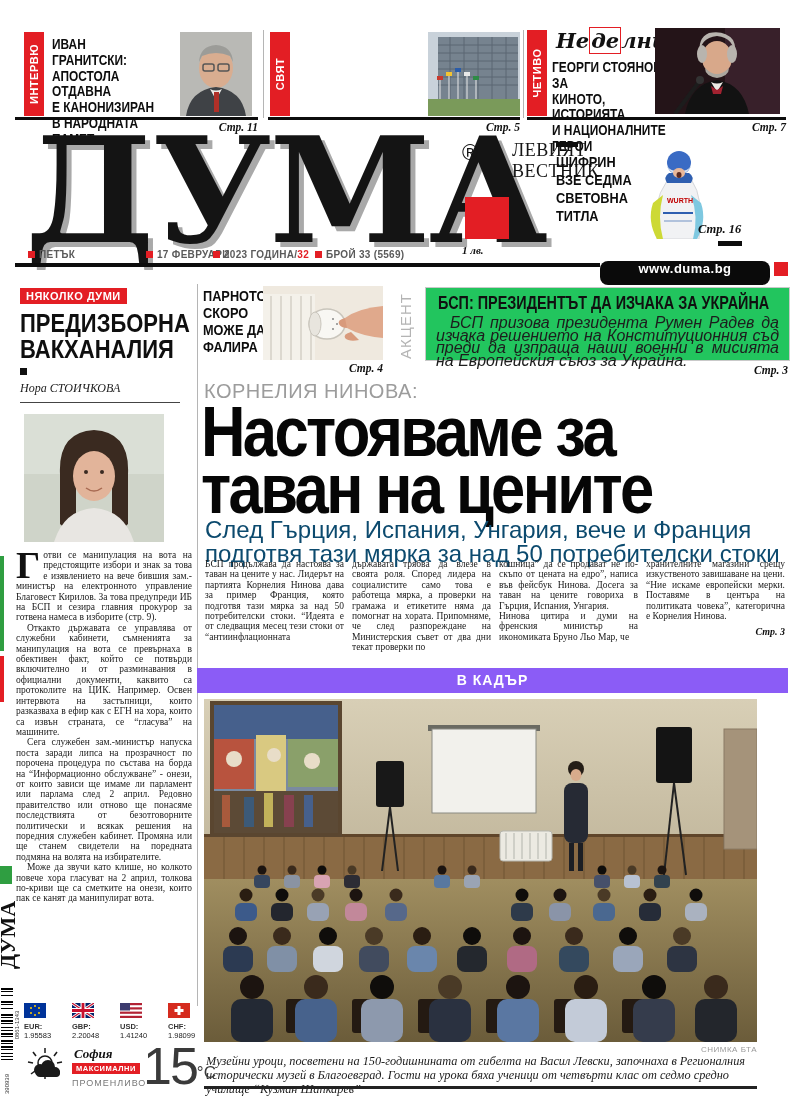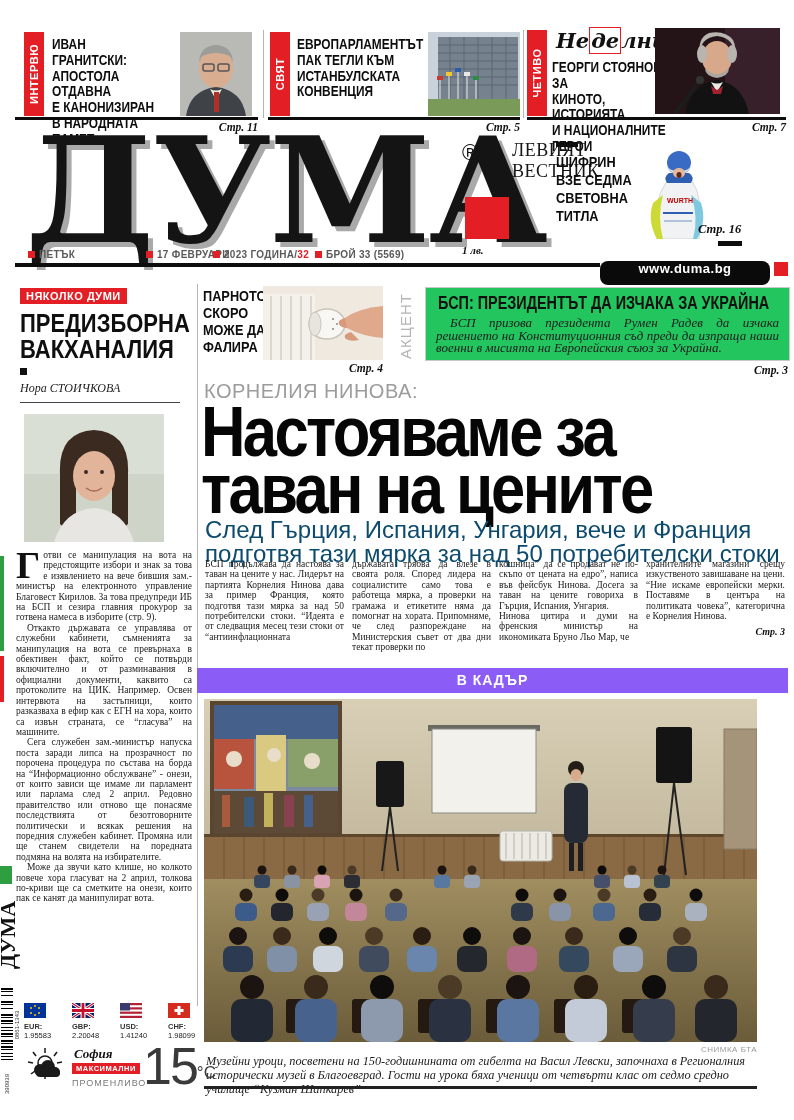--- a/index.html
+++ b/index.html
@@ -29,21 +29,21 @@
   .tag-red{background:#e31e24;color:#fff;font-weight:bold;font-size:11px;padding:2px 6px;letter-spacing:.5px;}
   .op-title{font-weight:bold;font-size:25px;line-height:26px;color:#0f0f0f;}
   .author{font-family:"Liberation Serif",serif;font-style:italic;font-size:12px;color:#222;}
   .bodytext{font-family:"Liberation Serif",serif;font-size:9.5px;line-height:10.4px;text-align:justify;color:#1a1a1a;}
   .bodytext p{margin:0;text-indent:11px;}
   .bodytext p.first{text-indent:0;}
   .dropcap{float:left;font-family:"Liberation Serif",serif;font-weight:bold;font-size:38px;line-height:30px;
         padding-right:3px;color:#111;}
   .akcent-box{border:1px solid #c9c9c9;background:#22c55e;}
   .akcent-headline{font-weight:bold;font-size:18px;color:#101010;white-space:nowrap;}
-  .akcent-text{font-family:Liberation Serif, serif;font-style:italic;font-size:13px;line-height:12.6px;
+  .akcent-text{font-family:Liberation Sans, sans-serif;font-style:italic;font-size:16px;line-height:12.6px;
         color:#1d1d1d;text-align:justify;text-indent:14px;}
   .vgray{color:#b4b4b4;font-size:15px;letter-spacing:1px;}
   .vgray span{position:absolute;left:50%;top:50%;transform:translate(-50%,-50%) rotate(-90deg);white-space:nowrap;}
   .kicker{font-size:20px;color:#9c9c9c;letter-spacing:.5px;}
   .main-headline{font-weight:bold;font-size:70px;line-height:57px;letter-spacing:-3px;color:#060606;}
   .subhead{font-size:24px;line-height:24px;color:#0c4a6e;}
   .cols{display:flex;gap:8px;}
   .col{width:139px;}
   .vkadar{background:#8b5cf6;color:#fff;font-weight:bold;font-size:14px;letter-spacing:1px;
         text-align:center;line-height:25px;}
@@ -88,24 +88,20 @@
     <rect x="34" y="60" width="5" height="20" fill="#b03028"></rect>
   </svg>
   <div class="abs rule" style="left:15px;top:117px;width:243px;height:3px;"></div>
   <div class="abs pageref" style="left:150px;top:121px;width:108px;text-align:right;">Стр. 11</div>
 
   <div class="abs vdivider" style="left:263px;top:30px;height:88px;"></div>
 
   <div class="abs vlabel" style="left:270px;top:32px;width:20px;height:84px;">
       <span>СВЯТ</span>
     </div>
-  <div class="abs" style="left:297px;top:37px;width:135px;"><span class="cond sx85 teaser-headline pre">ЕВРОПАРЛАМЕНТЪТ
-ПАК ТЕГЛИ КЪМ
-ИСТАНБУЛСКАТА
-КОНВЕНЦИЯ</span></div>
   <svg class="abs" style="left:428px;top:32px;" width="92" height="84" viewBox="0 0 92 84">
     <rect width="92" height="84" fill="#c9d2da"></rect>
     <rect x="10" y="5" width="80" height="62" fill="#76838f"></rect>
     <g stroke="#5a6672" stroke-width="1">
       <line x1="10" y1="13" x2="90" y2="13"></line>
         <line x1="10" y1="21" x2="90" y2="21"></line>
       <line x1="10" y1="29" x2="90" y2="29"></line>
         <line x1="10" y1="37" x2="90" y2="37"></line>
       <line x1="10" y1="45" x2="90" y2="45"></line>
         <line x1="10" y1="53" x2="90" y2="53"></line>

